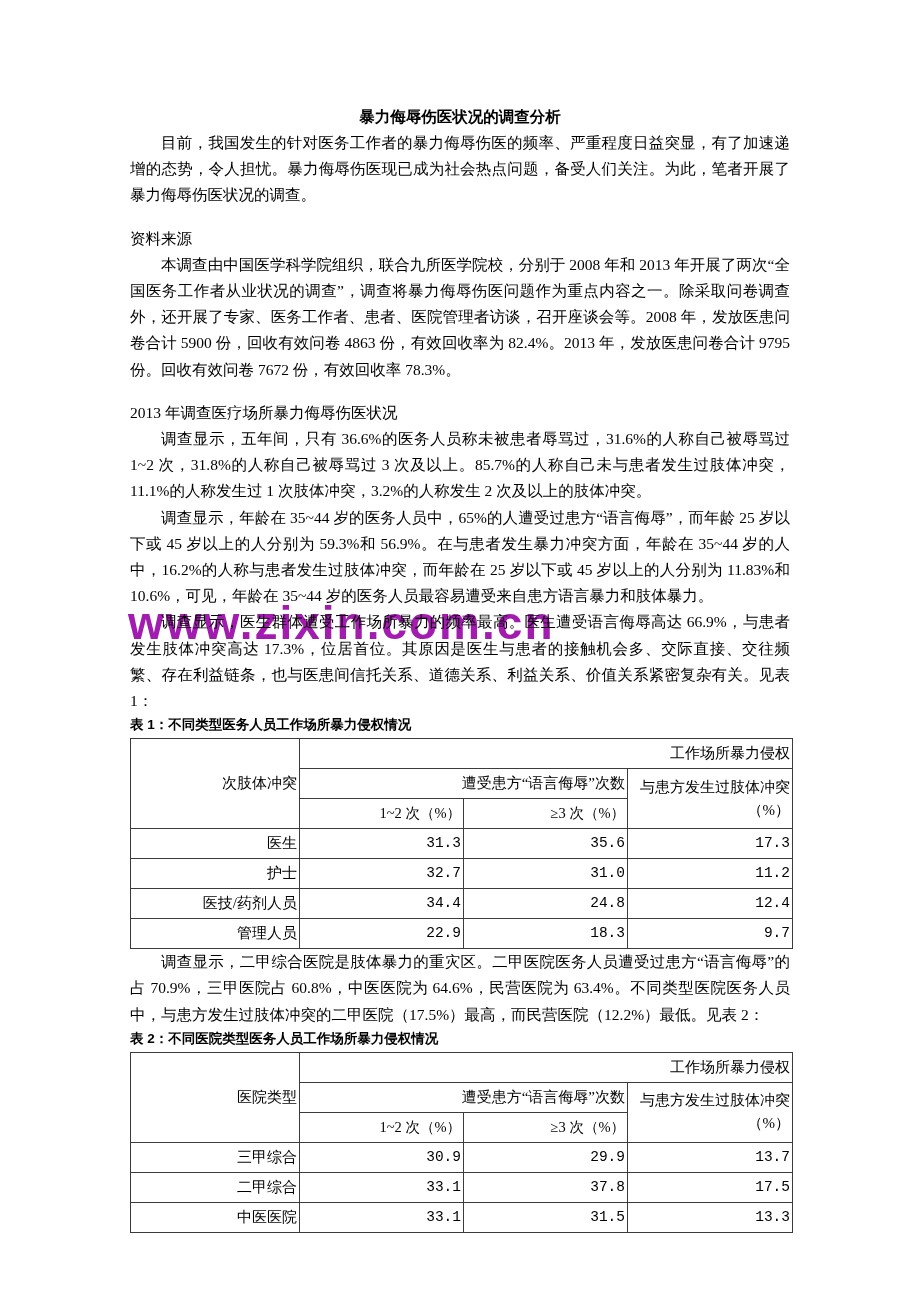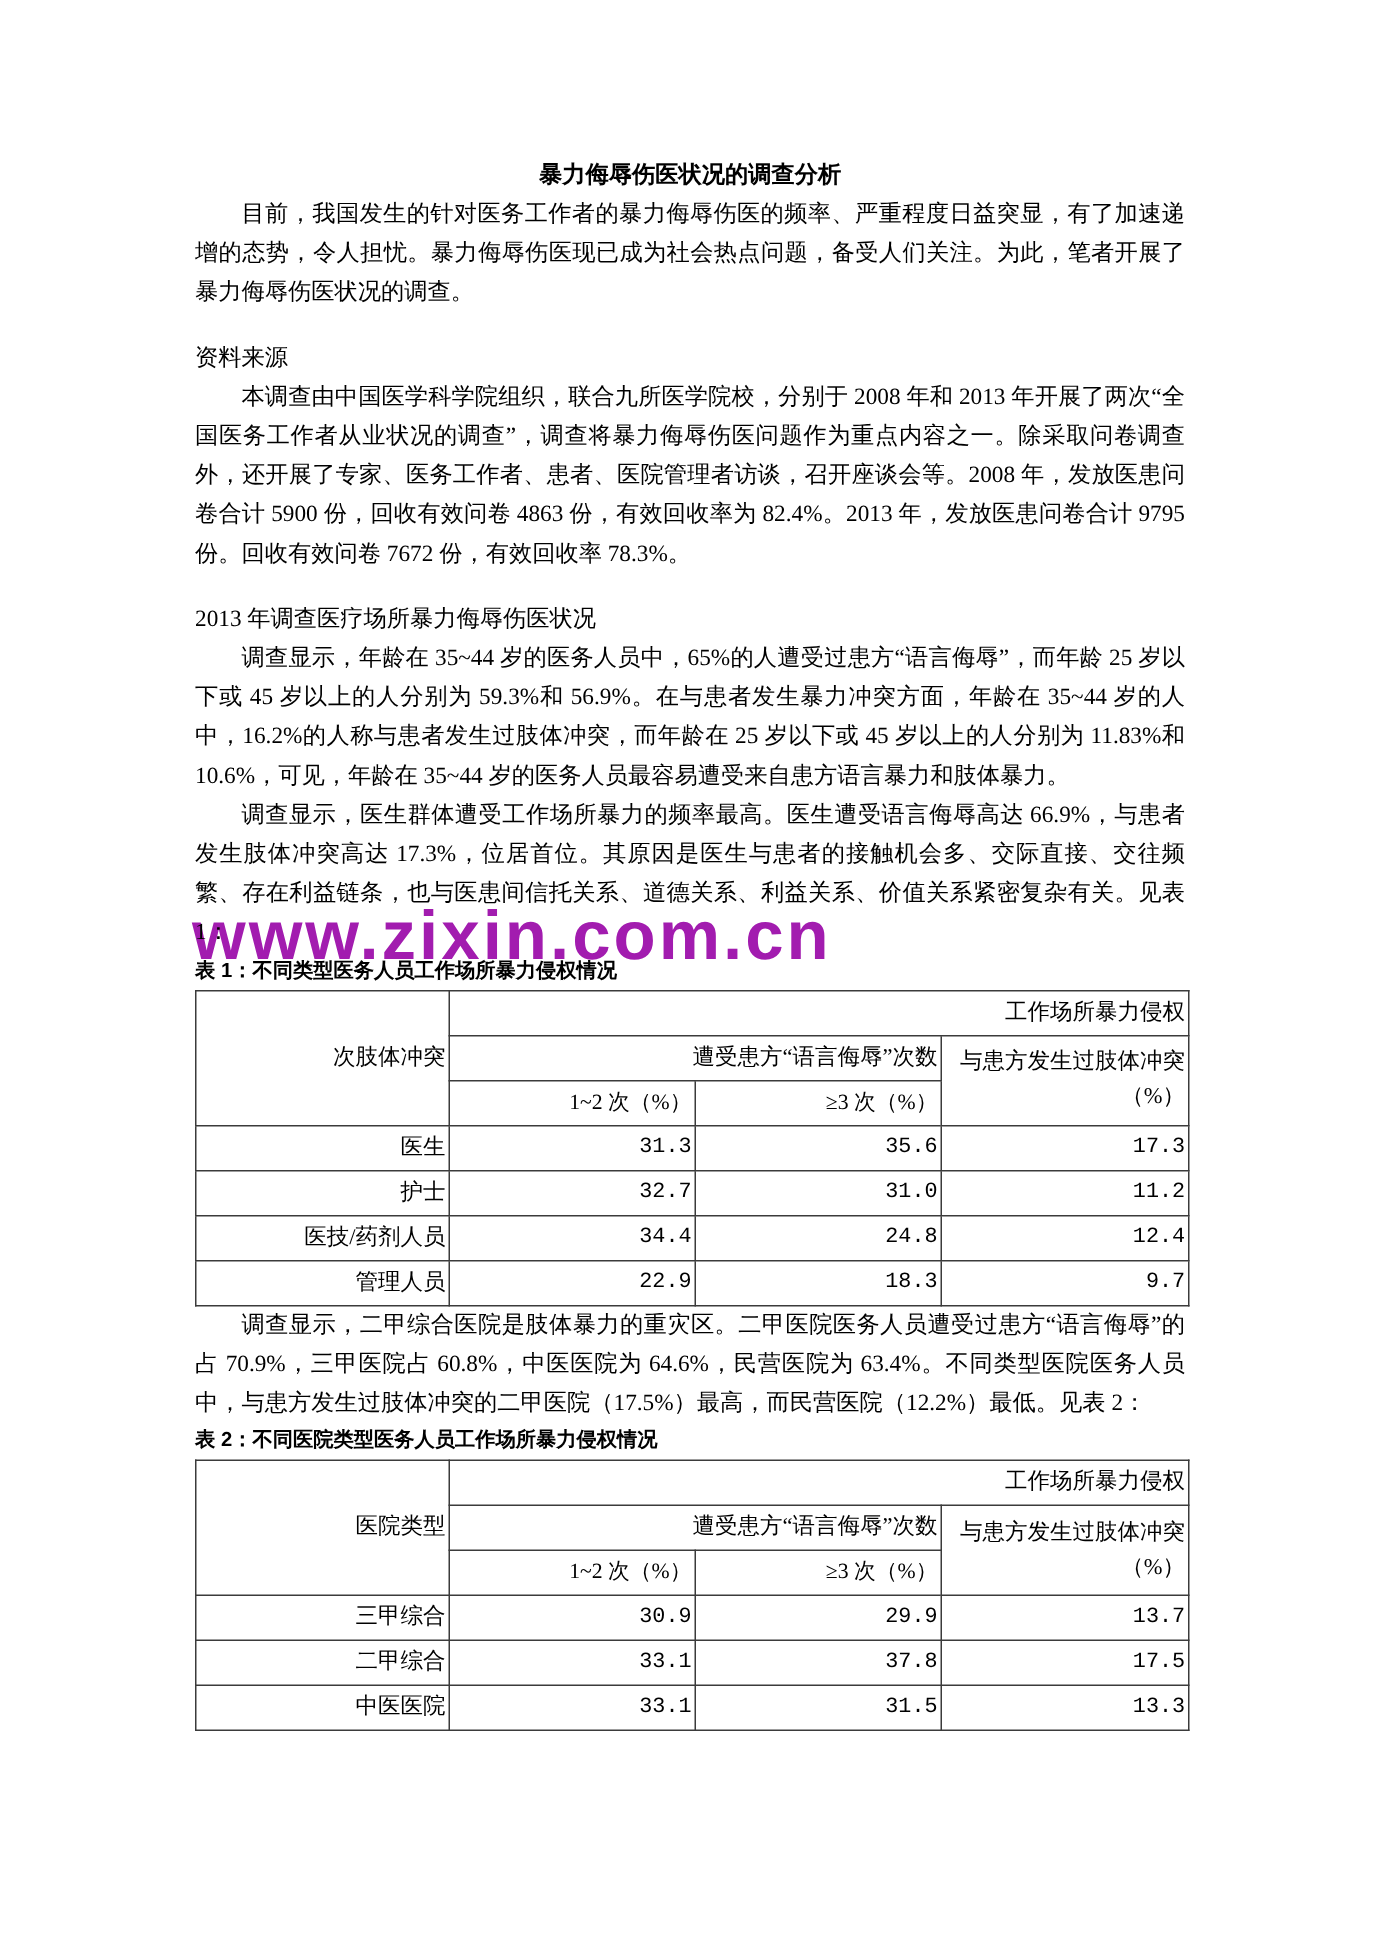--- a/index.html
+++ b/index.html
@@ -111,20 +111,21 @@
     <p class="para">目前，我国发生的针对医务工作者的暴力侮辱伤医的频率、严重程度日益突显，有了加速递增的态势，令人担忧。暴力侮辱伤医现已成为社会热点问题，备受人们关注。为此，笔者开展了暴力侮辱伤医状况的调查。</p>
 
     <div class="spacer-sm"></div>
 
     <p class="section-head">资料来源</p>
     <p class="para">本调查由中国医学科学院组织，联合九所医学院校，分别于 2008 年和 2013 年开展了两次“全国医务工作者从业状况的调查”，调查将暴力侮辱伤医问题作为重点内容之一。除采取问卷调查外，还开展了专家、医务工作者、患者、医院管理者访谈，召开座谈会等。2008 年，发放医患问卷合计 5900 份，回收有效问卷 4863 份，有效回收率为 82.4%。2013 年，发放医患问卷合计 9795 份。回收有效问卷 7672 份，有效回收率 78.3%。</p>
 
     <div class="spacer-sm"></div>
 
     <p class="section-head">2013 年调查医疗场所暴力侮辱伤医状况</p>
+    <p class="para">调查显示，五年间，只有 36.6%的医务人员称未被患者辱骂过，31.6%的人称自己被辱骂过 1~2 次，31.8%的人称自己被辱骂过 3 次及以上。85.7%的人称自己未与患者发生过肢体冲突，11.1%的人称发生过 1 次肢体冲突，3.2%的人称发生 2 次及以上的肢体冲突。</p>
     <p class="para">调查显示，年龄在 35~44 岁的医务人员中，65%的人遭受过患方“语言侮辱”，而年龄 25 岁以下或 45 岁以上的人分别为 59.3%和 56.9%。在与患者发生暴力冲突方面，年龄在 35~44 岁的人中，16.2%的人称与患者发生过肢体冲突，而年龄在 25 岁以下或 45 岁以上的人分别为 11.83%和 10.6%，可见，年龄在 35~44 岁的医务人员最容易遭受来自患方语言暴力和肢体暴力。</p>
     <p class="para">调查显示，医生群体遭受工作场所暴力的频率最高。医生遭受语言侮辱高达 66.9%，与患者发生肢体冲突高达 17.3%，位居首位。其原因是医生与患者的接触机会多、交际直接、交往频繁、存在利益链条，也与医患间信托关系、道德关系、利益关系、价值关系紧密复杂有关。见表 1：</p>
 
     <p class="tbl-caption">表 1：不同类型医务人员工作场所暴力侵权情况</p>
 
     <table class="data-table">
       <colgroup>
         <col class="col-a">
           <col class="col-b">
           <col class="col-c">

